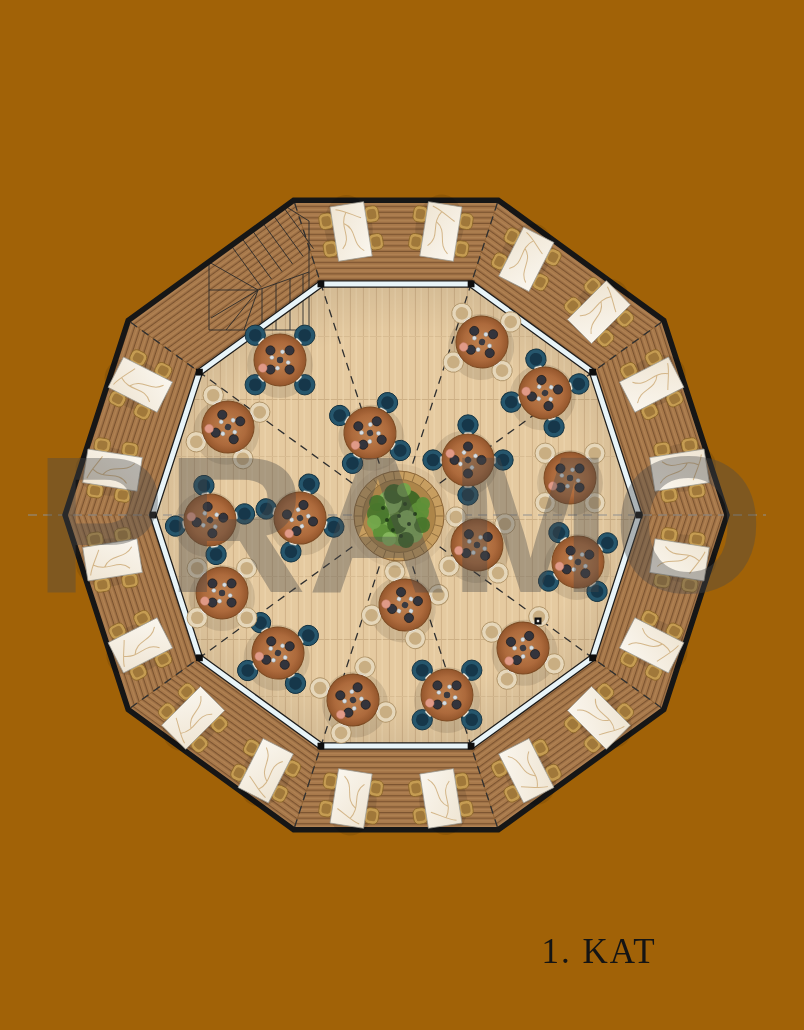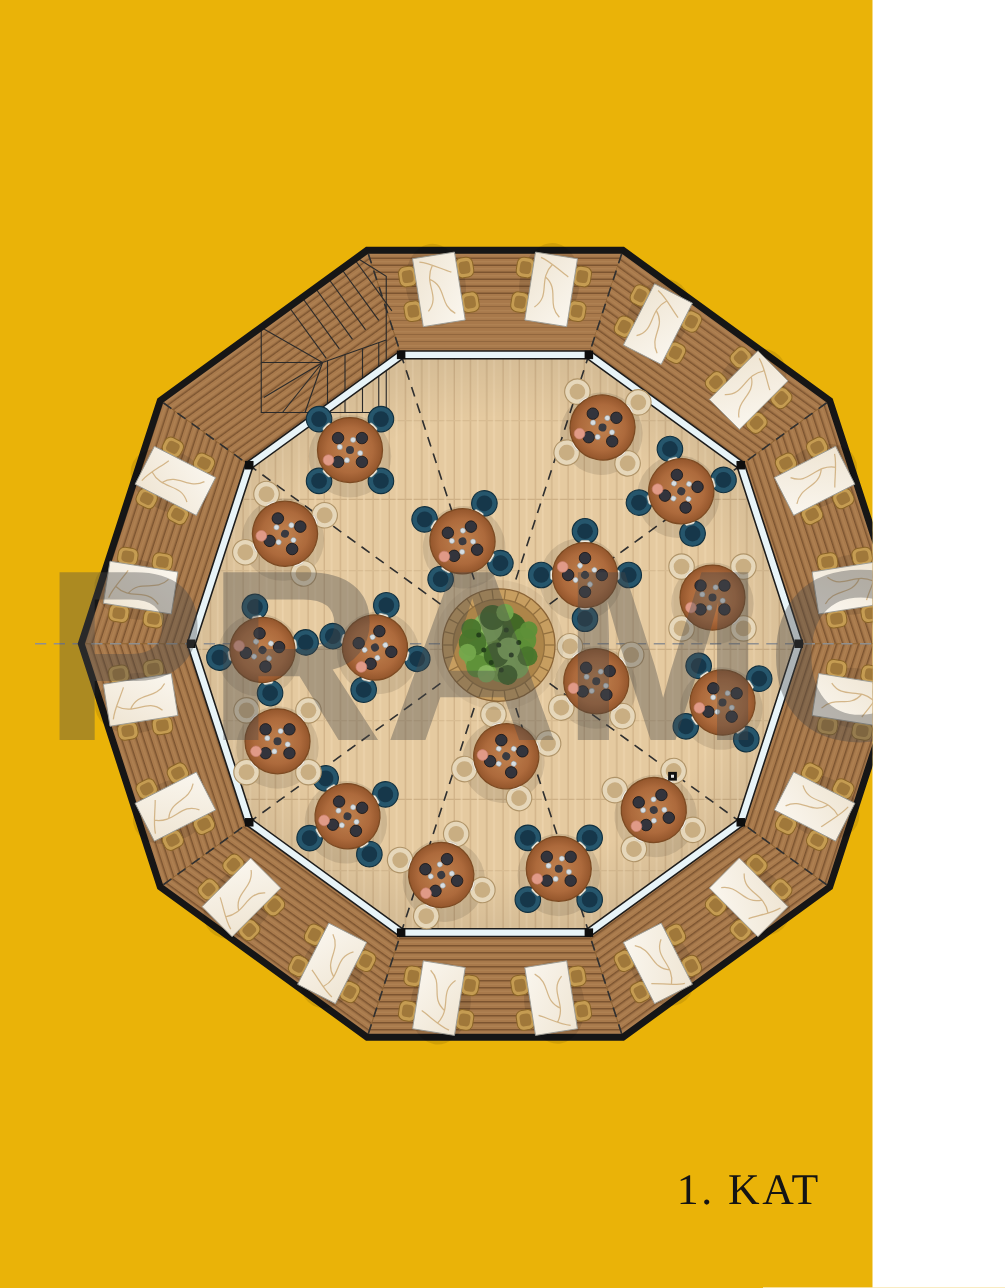--- a/index.html
+++ b/index.html
@@ -1,16 +1,16 @@
 <!DOCTYPE html>
 <html><head>
 <meta charset="utf-8">
 <style>
   html,body{margin:0;padding:0;background:#ffffff;}
-  #canvas{position:relative;width:698px;height:1030px;background:#eab308;overflow:hidden;}
+  #canvas{position:relative;width:804px;height:1030px;background:#a16207;overflow:hidden;}
   svg{display:block;}
   text{user-select:none;}
   .wm{font-family:"Liberation Sans", sans-serif;font-weight:bold;}
   .lbl{font-family:"Liberation Serif", serif;}
 </style>
 </head>
 <body>
 
 <div id="canvas">
   <svg id="plan" width="804" height="1030" viewBox="0 0 804 1030" xmlns="http://www.w3.org/2000/svg">

